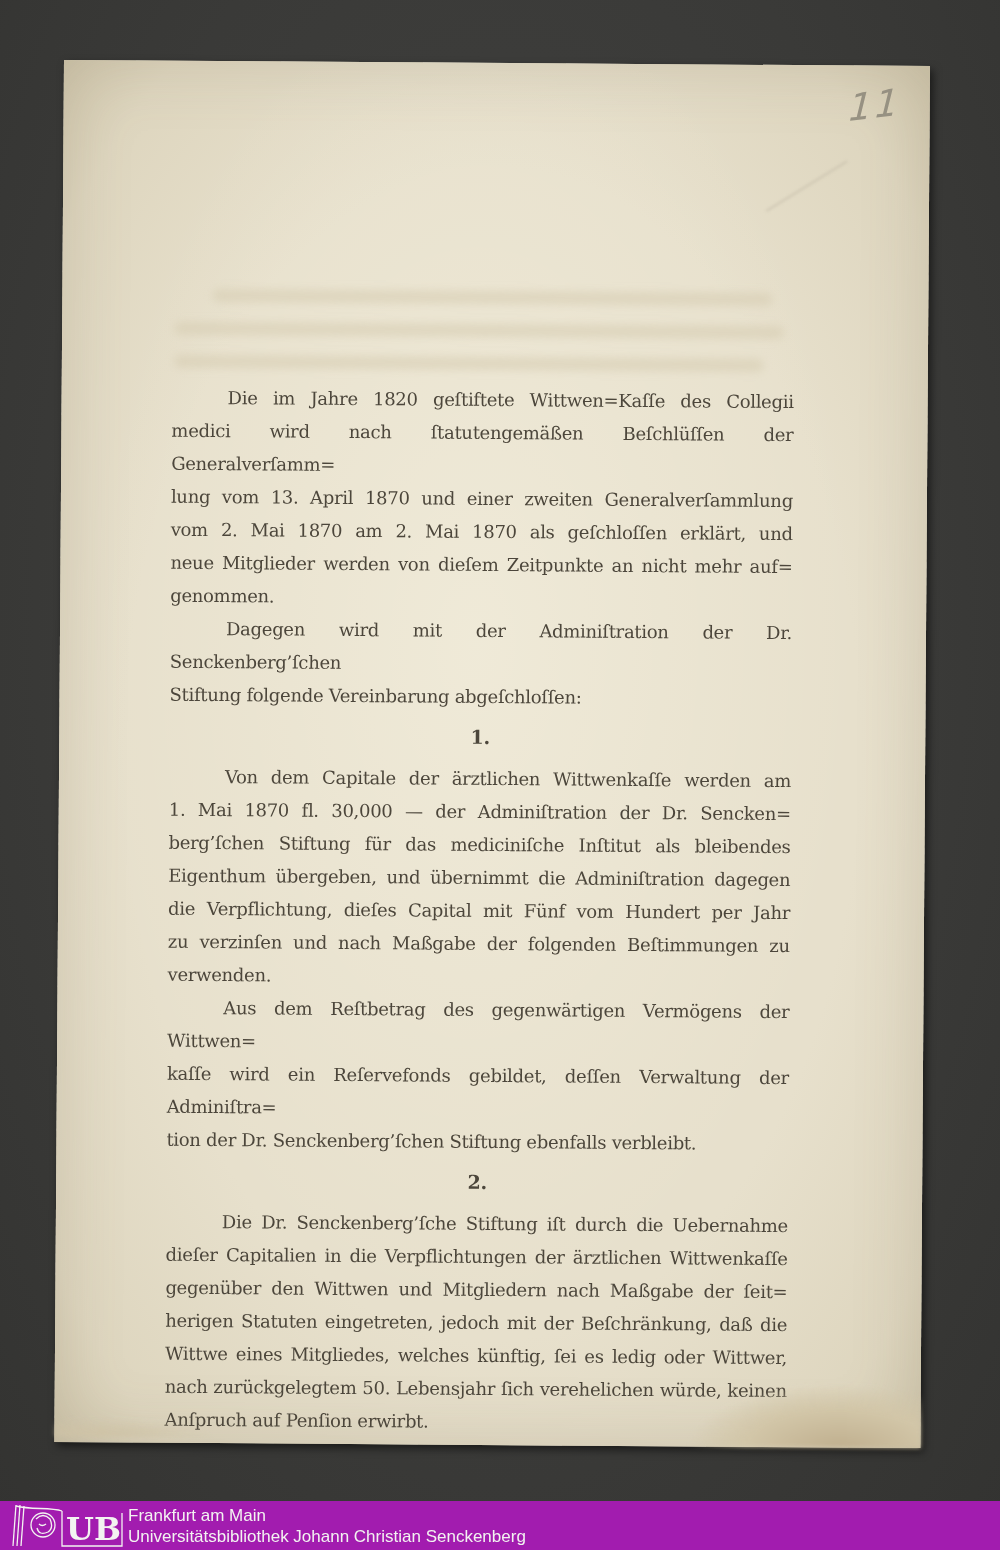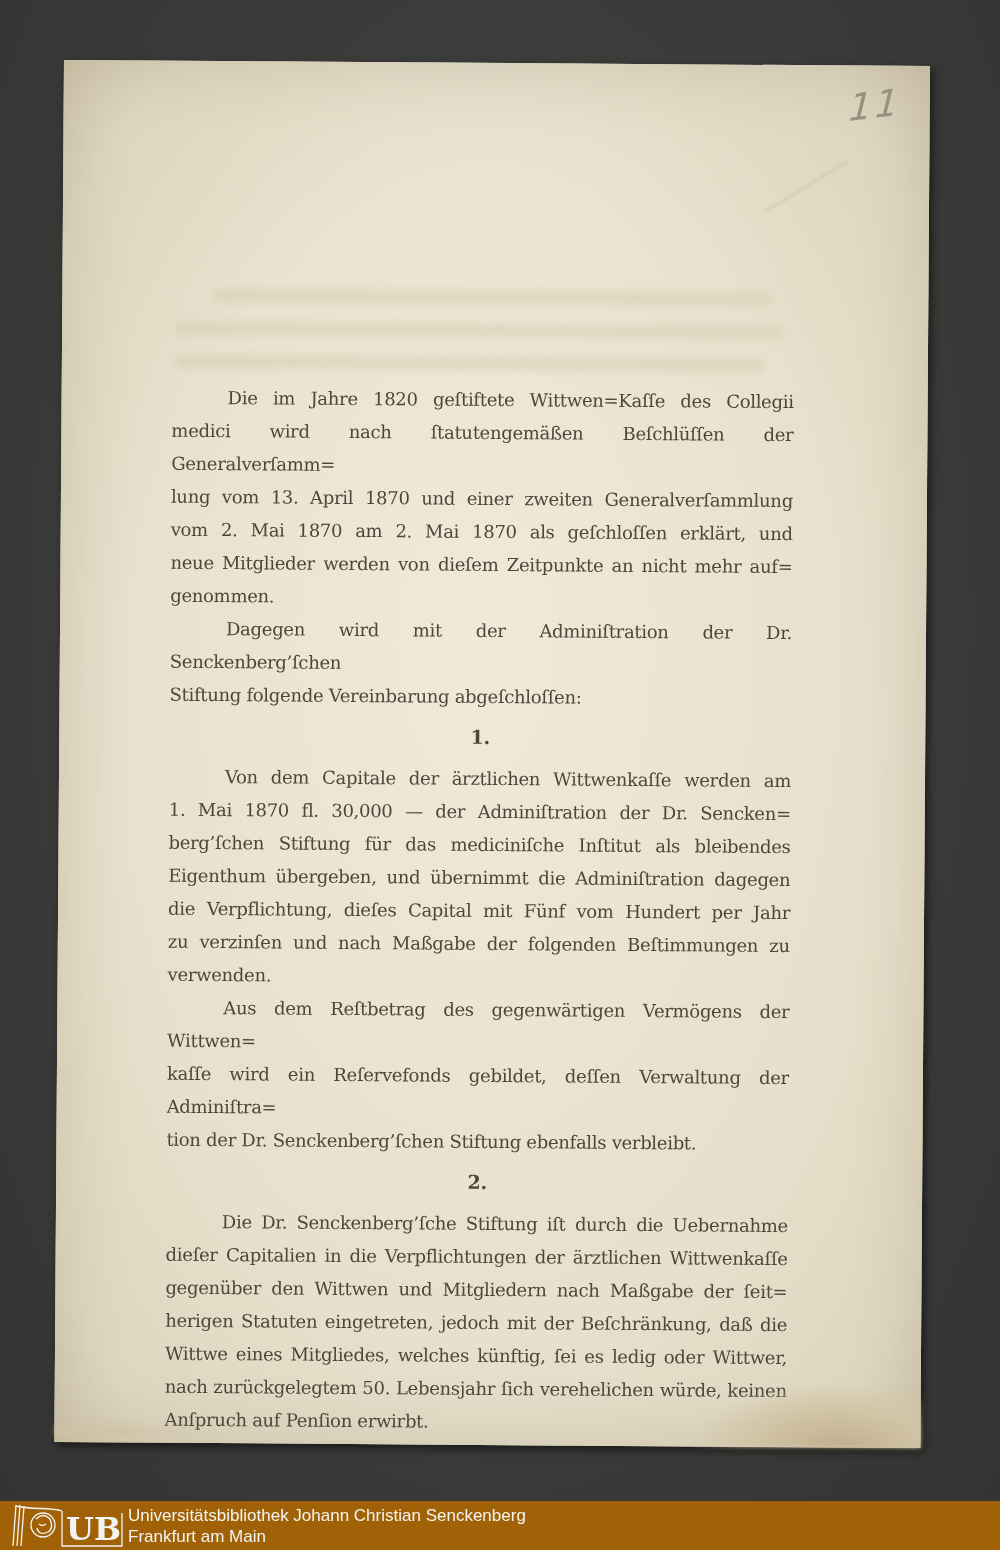--- a/index.html
+++ b/index.html
@@ -66,21 +66,21 @@
   .line.last{text-align-last:left;}
   .line.indent{text-indent:56px;}
   .heading{
     text-align:center;text-align-last:center;
     font-weight:bold;font-size:19px;margin:8px 0 8px 0;
   }
 
   
   .footer{
     position:absolute;left:0;bottom:0;width:1000px;height:49px;
-    background:#a16207;
+    background:#a21caf;
   }
   .footer-logo{position:absolute;left:10px;top:3px;}
   .footer-text{
     position:absolute;left:128px;top:4px;
     font-family:"Liberation Sans","DejaVu Sans",sans-serif;
     font-size:17px;line-height:21px;color:#f3f3f1;
   }
 </style>
 </head>
 <body>
@@ -156,16 +156,16 @@
         <path d="M6 2 C 22 6, 40 3, 52 7"></path>
         <circle cx="33" cy="21" r="12"></circle>
         <path d="M26 15 q 7 -7 14 0 q 4 9 -2 13 q -9 4 -11 -4"></path>
         <path d="M29 20 q 3 3 7 0"></path>
         <path d="M52 7 L52 42 L112 42 L112 9"></path>
       </g>
       <text x="56" y="36" font-family="DejaVu Serif, serif" font-weight="bold" font-size="32" fill="#f3f3f1">UB</text>
     </svg>
   </div>
   <div class="footer-text">
+    <div>Frankfurt am Main</div>
     <div>Universitätsbibliothek Johann Christian Senckenberg</div>
-    <div>Frankfurt am Main</div>
   </div>
 </div>
 
 </body></html>

